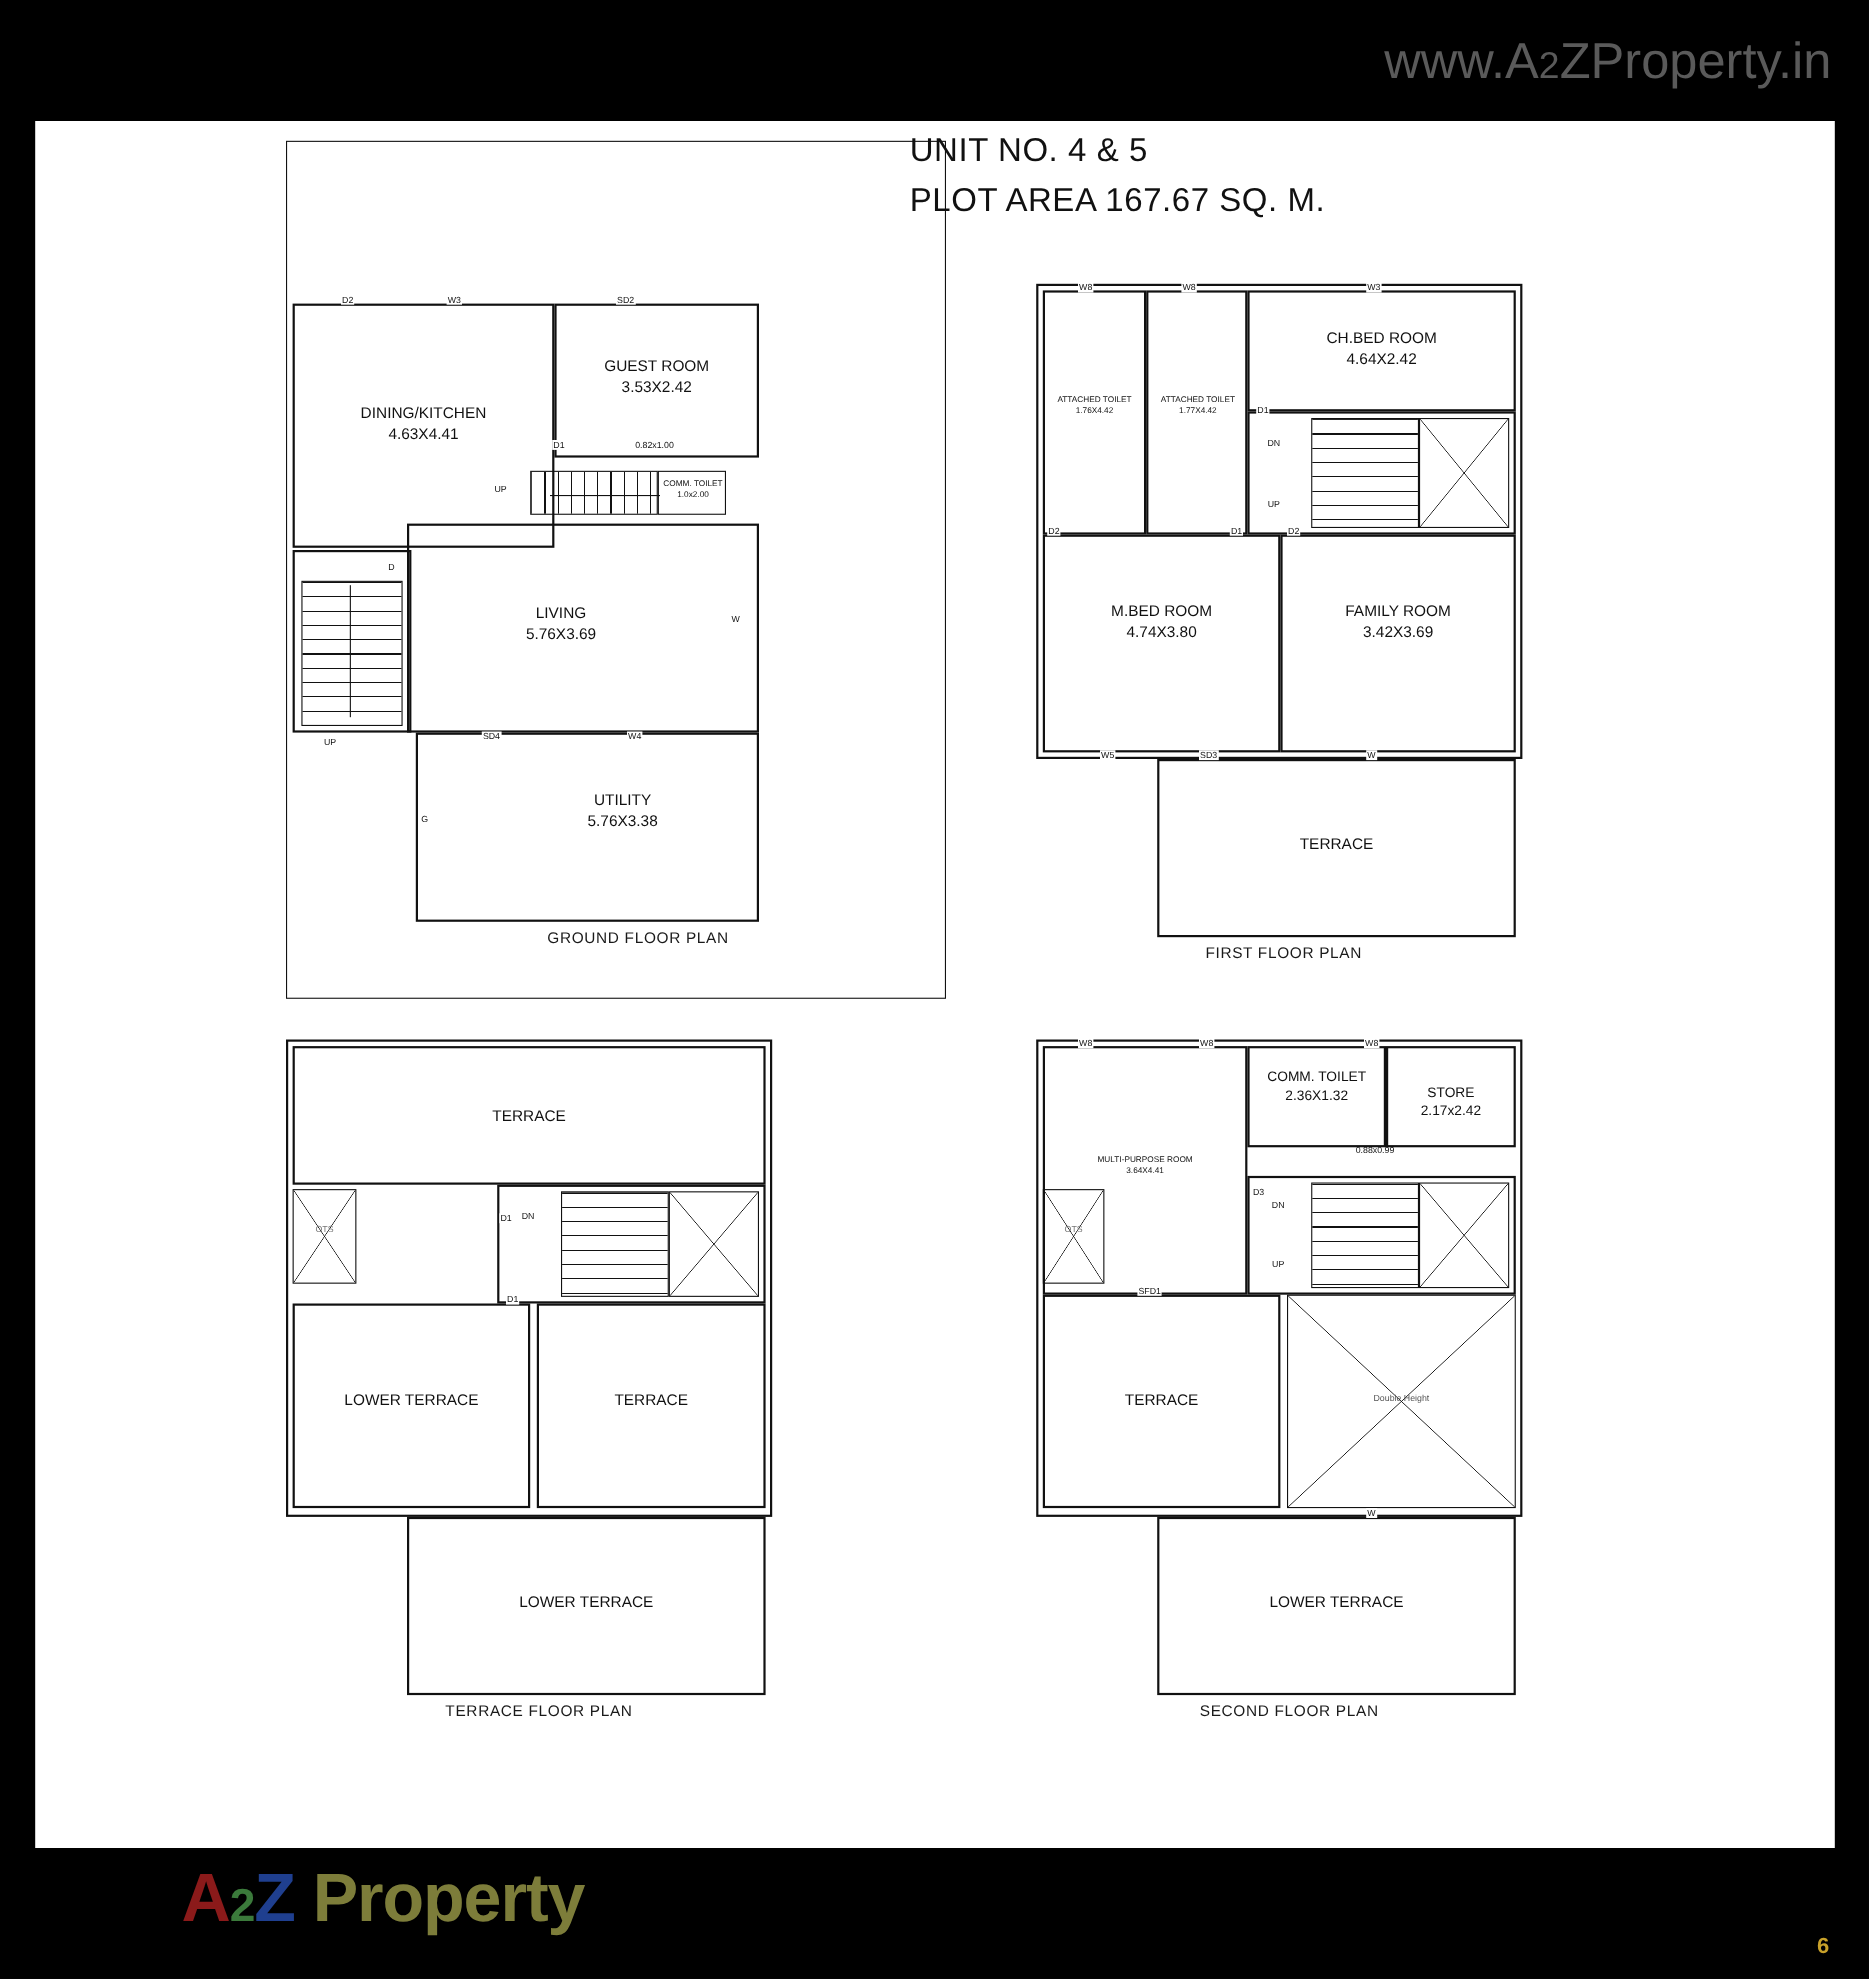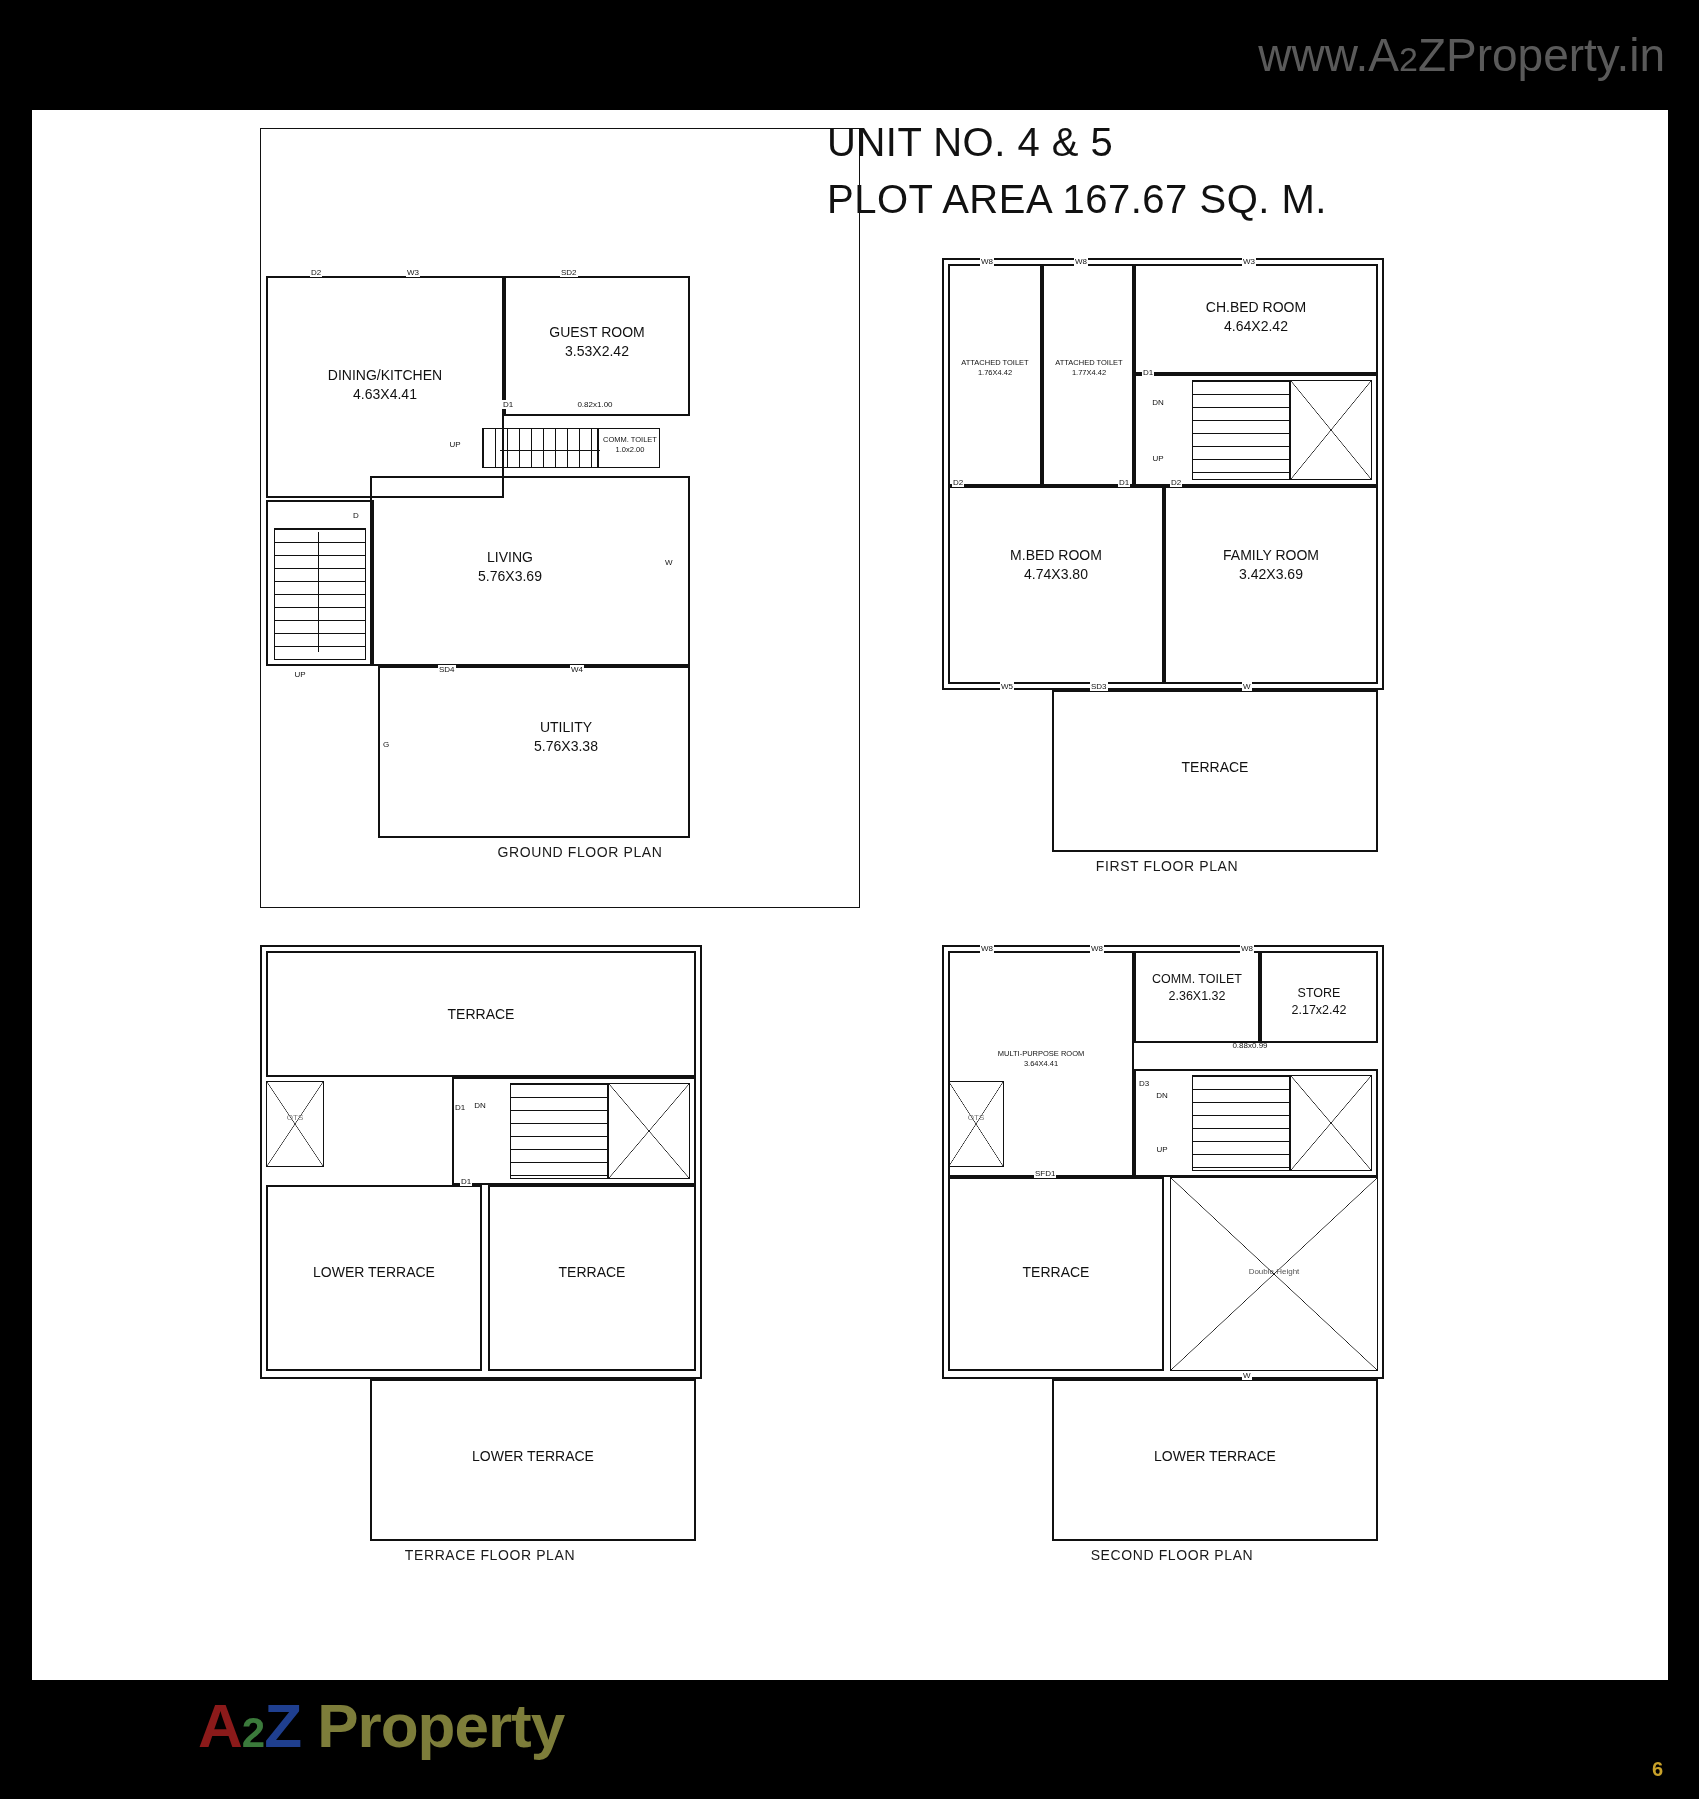--- a/index.html
+++ b/index.html
@@ -43,24 +43,24 @@
   .treads.v{background-image:repeating-linear-gradient(to bottom, #111 0 1px, transparent 1px 13px);}
   .arrowline{position:absolute;background:#111;height:1px;}
   .arrowline.v{width:1px;height:auto;}
   .xbox{position:absolute;border:1px solid #111;box-sizing:border-box;}
   .xbox:before,.xbox:after{content:"";position:absolute;left:0;top:0;width:100%;height:100%;}
   .xbox:before{background:linear-gradient(to top right, transparent calc(50% - .6px), #111 50%, transparent calc(50% + .6px));}
   .xbox:after{background:linear-gradient(to bottom right, transparent calc(50% - .6px), #111 50%, transparent calc(50% + .6px));}
 
   
   .unitinfo{position:absolute;left:795px;top:10px;color:#111;}
-  .unitinfo div{font-size:40px;letter-spacing:.5px;margin-bottom:12px;font-family:"Liberation Sans",sans-serif;white-space:nowrap;}
-
-  
-  .logo{position:absolute;left:165px;top:1690px;font-size:62px;font-weight:bold;letter-spacing:-1px;margin-left:33px;}
+  .unitinfo div{font-size:30px;letter-spacing:.5px;margin-bottom:12px;font-family:"Liberation Sans",sans-serif;white-space:nowrap;}
+
+  
+  .logo{position:absolute;left:165px;top:1690px;font-size:62px;font-weight:bold;letter-spacing:-1px;}
   .logo .a{color:#8b1a1a;}
   .logo .two{color:#3b7a3b;font-size:42px;}
   .logo .z{color:#1f3f8f;}
   .logo .prop{color:#7d7d3a;}
   .pagenum{position:absolute;right:36px;bottom:18px;color:#c8a12a;font-size:20px;font-weight:bold;}
 </style>
 </head>
 <body>
 
 <div class="watermark">

